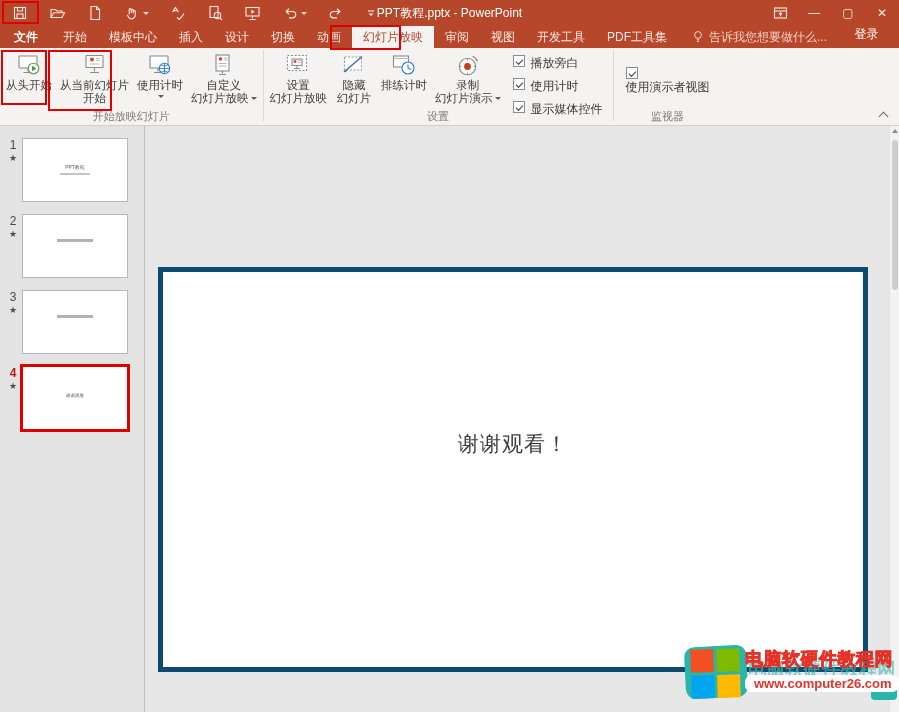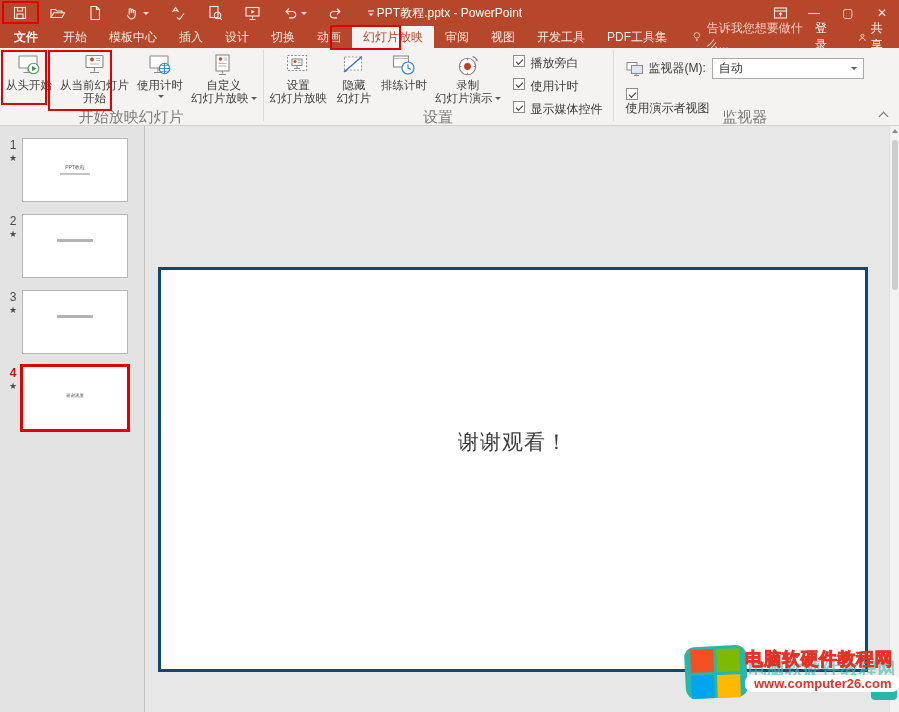--- a/index.html
+++ b/index.html
@@ -17,29 +17,29 @@
   .win-controls { position:absolute; right:0; top:0; height:26px; display:flex; align-items:stretch; }
   .win-controls .wc { width:34px; display:flex; align-items:center; justify-content:center; color:#fce9e4; font-size:12px; }
   .wc.ribbon-opts svg { display:block; }
 
   
   .tabrow { position:absolute; top:26px; left:0; width:899px; height:22px; background:#b7472a; display:flex; align-items:flex-end; }
   .tab { height:22px; line-height:22px; padding:0 11px; font-size:12px; color:#fbeae5; white-space:nowrap;margin-top:10px; }
   .tab.file { font-weight:bold; color:#fff; padding:0 14px; }
   .tab.active { background:#f4f3f2; color:#b7472a; }
   .tellme { display:flex; align-items:center; gap:5px; margin-left:14px; height:22px; color:rgba(255,230,222,.85); font-size:12px; }
-  .tabrow-right { margin-left:auto; display:flex; align-items:center; gap:4px; height:22px; }
+  .tabrow-right { margin-left:auto; display:flex; align-items:center; gap:4px; height:22px;flex-direction:column; }
   .signin { color:#fff; font-size:12px; padding:0 12px; }
   .share { display:flex; align-items:center; gap:4px; color:#fff; font-size:12px; padding:0 12px; }
 
   
   .ribbon { position:absolute; top:48px; left:0; width:899px; height:78px; background:#f4f3f2; border-bottom:1px solid #d2cfcc; display:flex; }
   .rgroup { display:flex; flex-direction:column; padding:0 2px; }
   .rgroup-content { height:62px; display:flex; align-items:flex-start; }
-  .rgroup-label { height:15px; text-align:center; font-size:15px; color:#7e7a76; line-height:13px; }
+  .rgroup-label { height:15px; text-align:center; font-size:11px; color:#7e7a76; line-height:13px; }
   .rsep { width:1px; background:#dcd9d6; margin:2px 0 4px 0; }
   .bigbtn { display:flex; flex-direction:column; align-items:center; padding:4px 4px 0 4px; min-width:46px; }
   .bigbtn .blabel { font-size:11.5px; line-height:13px; color:#3e3a37; text-align:left; white-space:nowrap; }
   .bigbtn .icon { height:27px; display:flex; align-items:center; justify-content:center; }
   .dd-g { width:0; height:0; border-left:3px solid transparent; border-right:3px solid transparent; border-top:3.5px solid #5f5b57; display:inline-block; vertical-align:middle; margin-left:2px; }
   .dd-row { height:9px; display:flex; justify-content:center; align-items:center; }
   .cbcol { display:flex; flex-direction:column; gap:6px; padding:7px 8px 0 8px; }
   .cbrow { display:flex; align-items:flex-start; font-size:12px; color:#3e3a37; white-space:nowrap; }
   .cbox { width:12px; height:12px; background:#fff; border:1px solid #8f8d8b; margin-right:6px; position:relative; flex:none; }
   .cbox::after { content:""; position:absolute; left:2px; top:2.5px; width:6px; height:3px; border-left:1.5px solid #3a3a3a; border-bottom:1.5px solid #3a3a3a; transform:rotate(-45deg); }
@@ -58,21 +58,21 @@
   .slide-num { font-size:12px; color:#4a4a4a; }
   .slide-num.sel { color:#c01616; font-weight:bold; }
   .slide-star { font-size:9px; color:#4d4d4d; margin-top:2px; line-height:9px; }
   .thumb { position:absolute; left:22px; top:0; width:106px; height:64px; background:#fff; border:1px solid #b9b8b7; display:flex; flex-direction:column; align-items:center; }
   .thumb .t-title { margin-top:25px; font-size:5px; color:#5a5a66; line-height:6px; }
   .thumb .t-bar { width:30px; height:2px; background:#c4c4c4; margin-top:3px; }
   .thumb .t-line { width:36px; height:2.5px; background:#b3b3b3; margin-top:24px; }
   .thumb .t-mini { margin-top:26px; font-size:4.5px; color:#5a5a5a; line-height:5px; }
 
   .edit-area { position:absolute; top:126px; left:146px; width:743px; height:586px; background:#e7e7e7; }
-  .slide-canvas { position:absolute; top:267px; left:158px; width:710px; height:405px; background:#ffffff; border:3px solid #0c4a6e; }
+  .slide-canvas { position:absolute; top:267px; left:158px; width:710px; height:405px; background:#ffffff; border:5px solid #0c4a6e; }
   .canvas-text { position:absolute; top:158px; left:0; width:100%; text-align:center; font-size:21px; color:#3c3c3c; letter-spacing:1px; }
 
   .vscroll { position:absolute; top:126px; right:0; width:10px; height:586px; background:#f2f2f2; border-left:1px solid #e0e0e0; }
   .vscroll .up { position:absolute; top:3px; left:2px; width:0; height:0; border-left:3px solid transparent; border-right:3px solid transparent; border-bottom:4px solid #8a8a8a; }
   .vscroll .vthumb { position:absolute; top:14px; left:1.5px; width:6px; height:150px; background:#cdcdcd; border-radius:3px; }
 
   
   .anno { position:absolute; border:2px solid #e00000; pointer-events:none; }
 
   
@@ -329,34 +329,20 @@
             </span>
         </div>
       </div>
       <div class="rgroup-label">设置</div>
     </div>
 
     <div class="rsep"></div>
 
     <div class="rgroup mon-group">
       <div class="rgroup-content">
-        <div class="monrow">
-          <svg width="18" height="15" viewBox="0 0 18 15" fill="none" stroke="#8a8a8a" stroke-width="1">
-            <rect x="1" y="1.5" width="10" height="7.5" fill="#ffffff"></rect>
-            <rect x="5.5" y="4.5" width="11" height="8" fill="#dce6f4"></rect>
-            <path d="M10 12.5 v1.5 M8 14.5 h5"></path>
-          </svg>
-          <span style="margin-left:5px">监视器(M):</span>
-          <span class="combo">
-            <span>自动</span>
-            <span class="carret">
-                <span class="dd-g" style="margin:0"></span>
-              </span>
-          </span>
-        </div>
         <span class="cbrow mon-cb">
             <span class="cbox"></span>
             <span>使用演示者视图</span>
           </span>
       </div>
       <div class="rgroup-label">监视器</div>
     </div>
 
     <div class="collapse-ribbon">
         <span></span>

